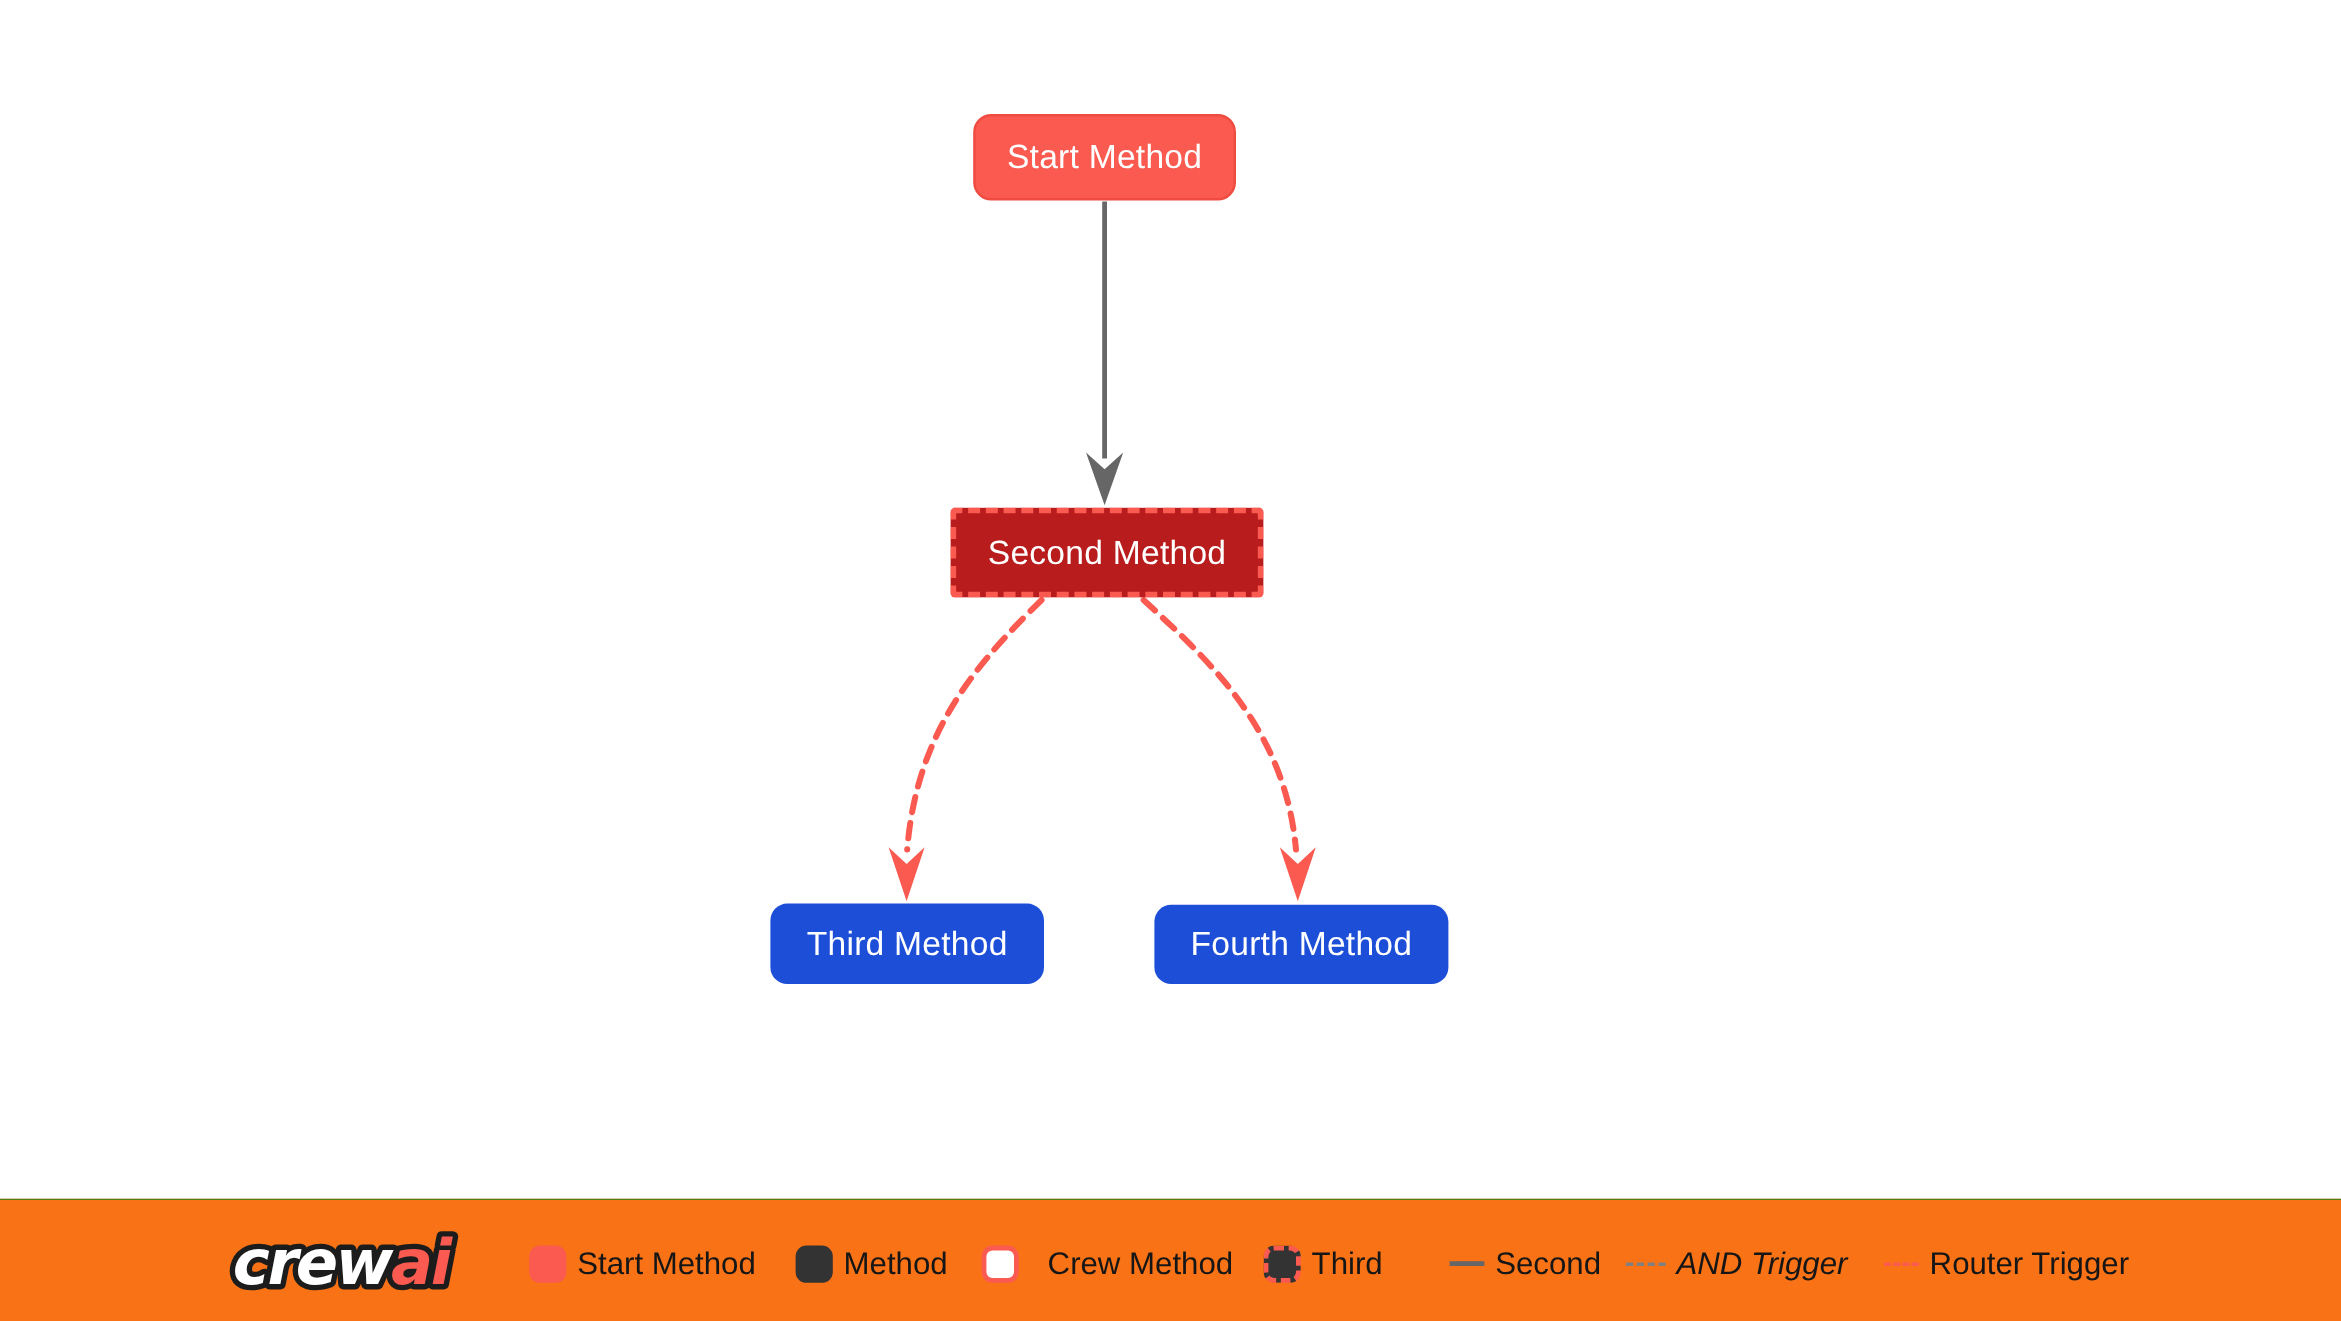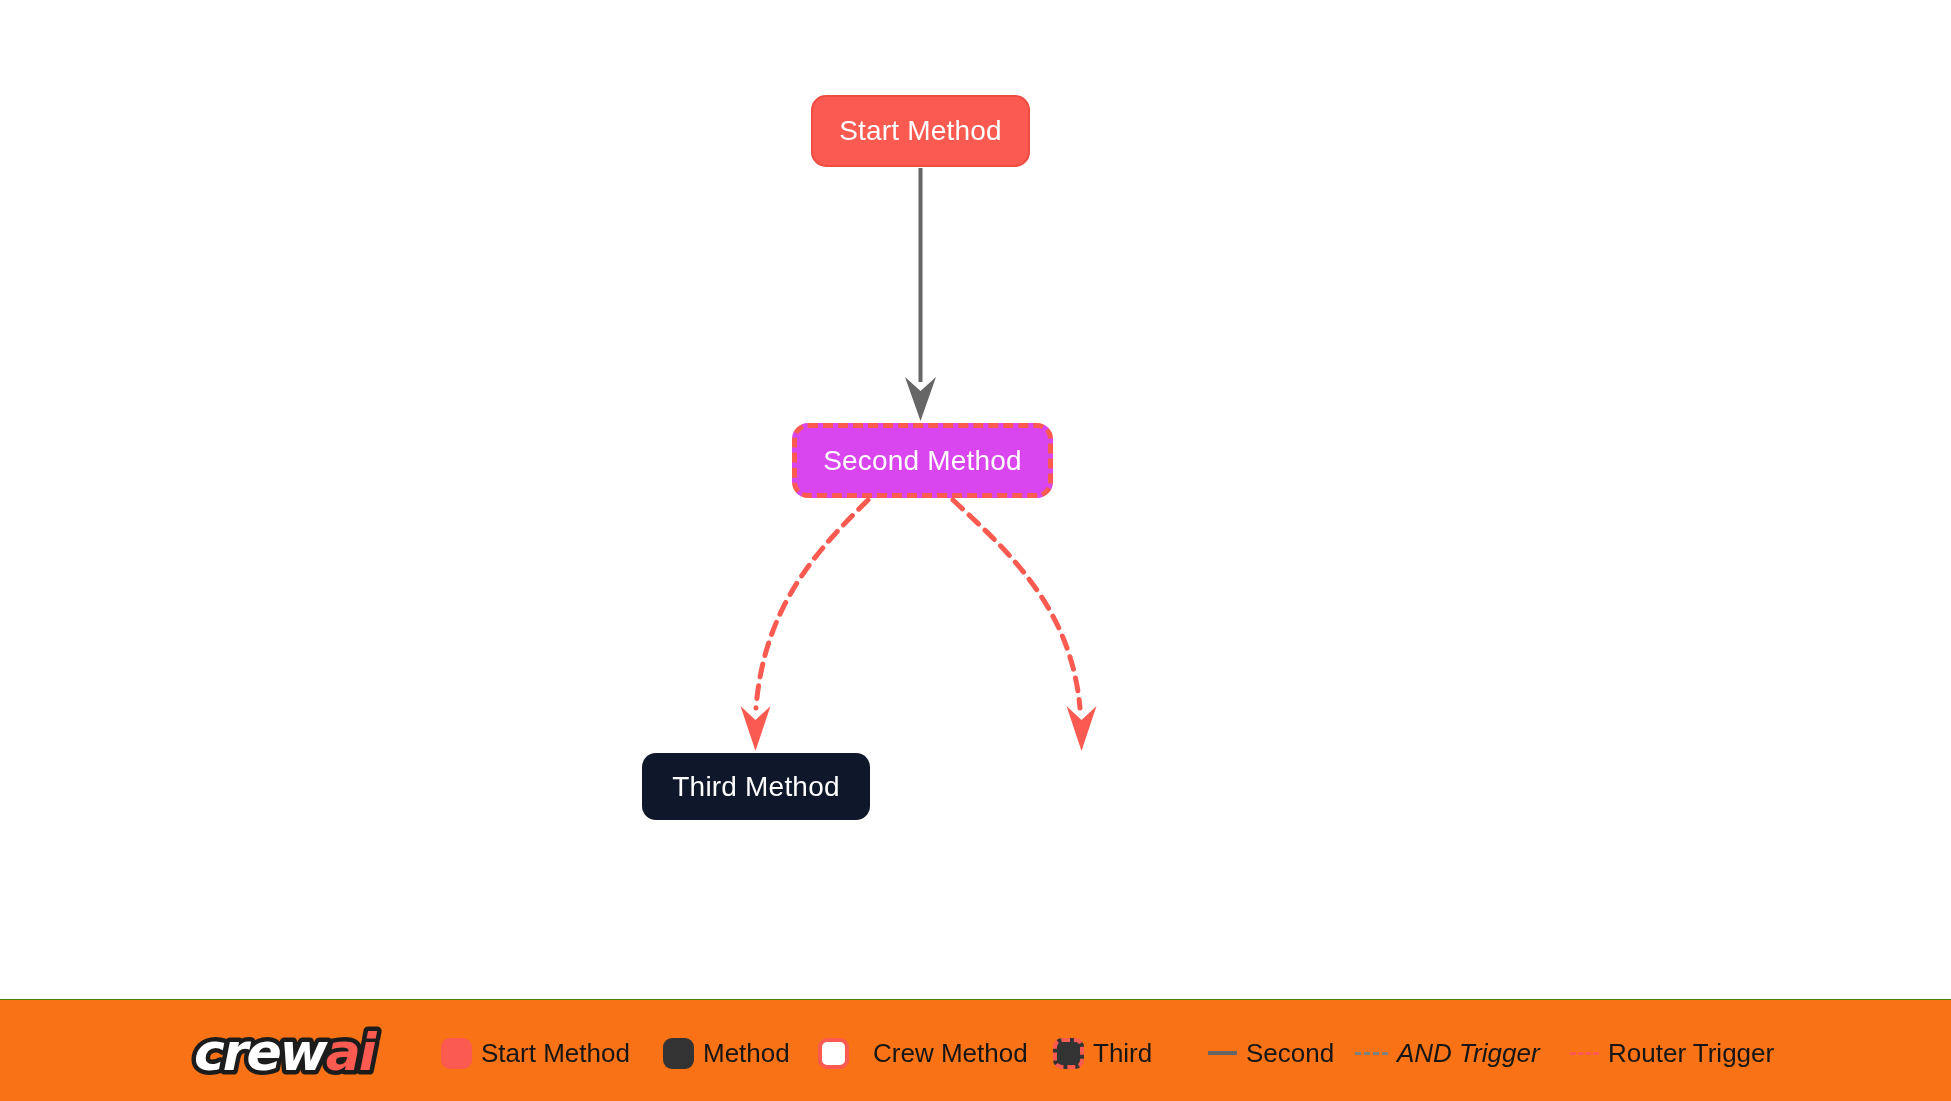--- a/index.html
+++ b/index.html
@@ -41,25 +41,25 @@
   .node-start {
     left: 811px; top: 95px;
     width: 219px; height: 72px;
     background: #fa5a50;
     border: 2px solid #ef4b41;
     border-radius: 15px;
   }
   .node-router {
     left: 792px; top: 423px;
     width: 261px; height: 75px;
-    background: #d946ef;
+    background: #b91c1c;
     border: 5px dashed #fa5a50;
-    border-radius: 16px;
+    border-radius: 4px;
   }
-  .node-method { background: #0f172a; border-radius: 14px; }
+  .node-method { background: #1d4ed8; border-radius: 14px; }
   .node-third  { left: 642px; top: 753px; width: 228px; height: 67px; }
   .node-fourth { left: 962px; top: 754px; width: 245px; height: 66px; }
 
   
   .legend-bar {
     position: absolute;
     left: 0; top: 999px;
     width: 1951px; height: 102px;
     background: #f97316;
     border-top: 1px solid #4d7c0f;
@@ -130,20 +130,23 @@
     </div>
 
     <div class="node node-router">
       <span>Second Method</span>
     </div>
 
     <div class="node node-method node-third">
       <span>Third Method</span>
     </div>
 
+    <div class="node node-method node-fourth">
+      <span>Fourth Method</span>
+    </div>
 
   </div>
 
   <div class="legend-bar">
 
     <svg class="logo-svg" width="240" height="78" viewBox="0 0 240 78" xmlns="http://www.w3.org/2000/svg">
       <text x="6" y="58" font-family="DejaVu Sans, sans-serif" font-size="52" font-weight="bold" font-style="italic" stroke="#1c1c1c" stroke-width="9" stroke-linejoin="round" paint-order="stroke" letter-spacing="-2">
         <tspan fill="#ffffff">crew</tspan><tspan fill="#fa5a50">ai</tspan>
       </text>
     </svg>

